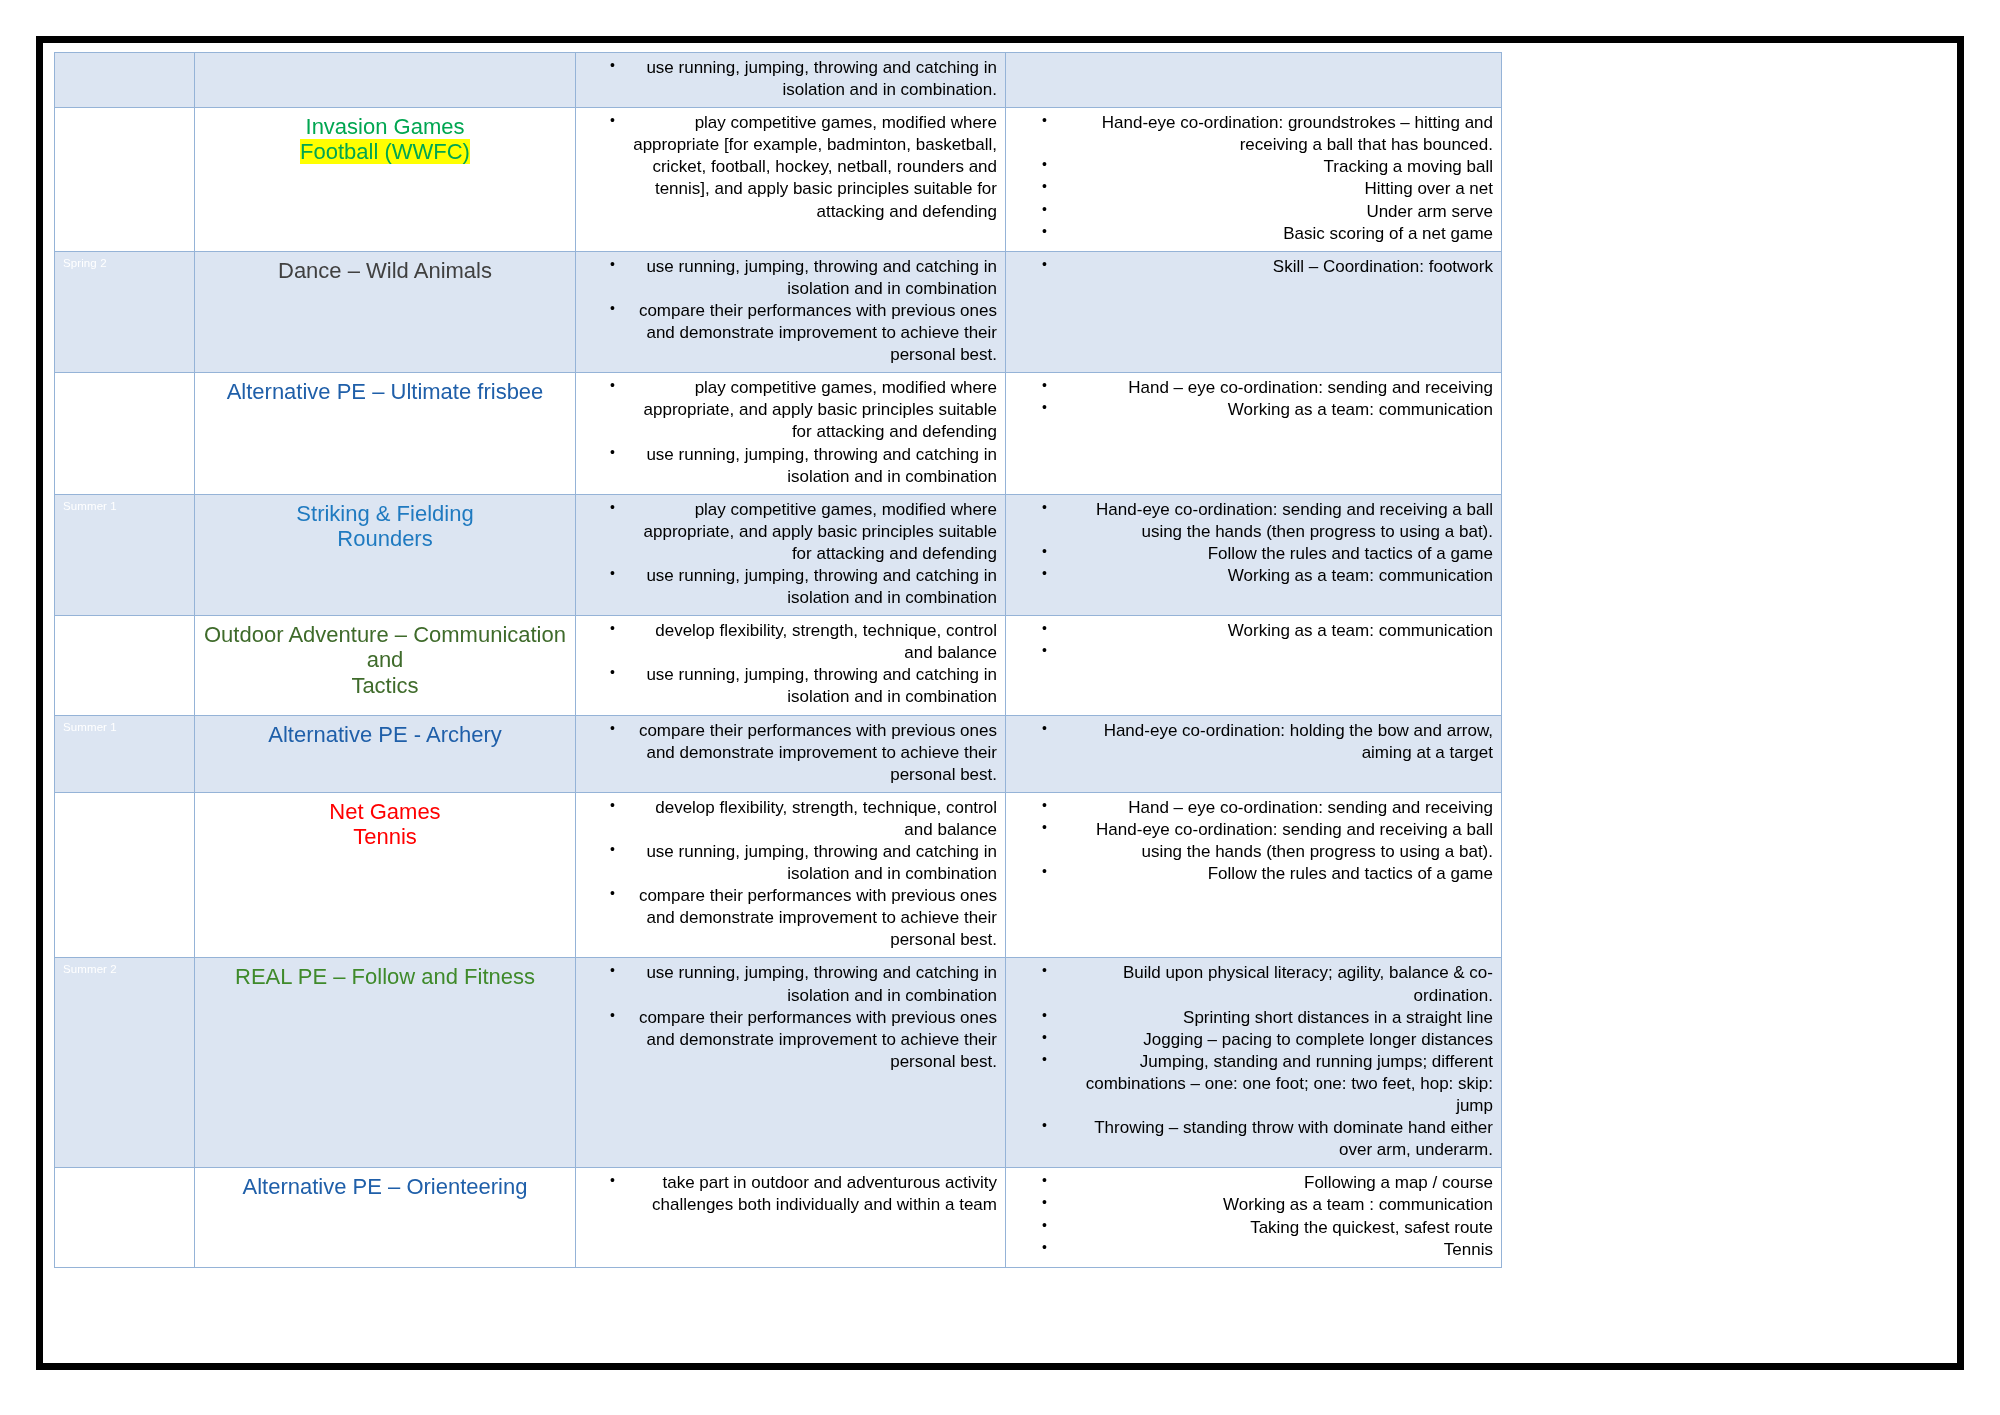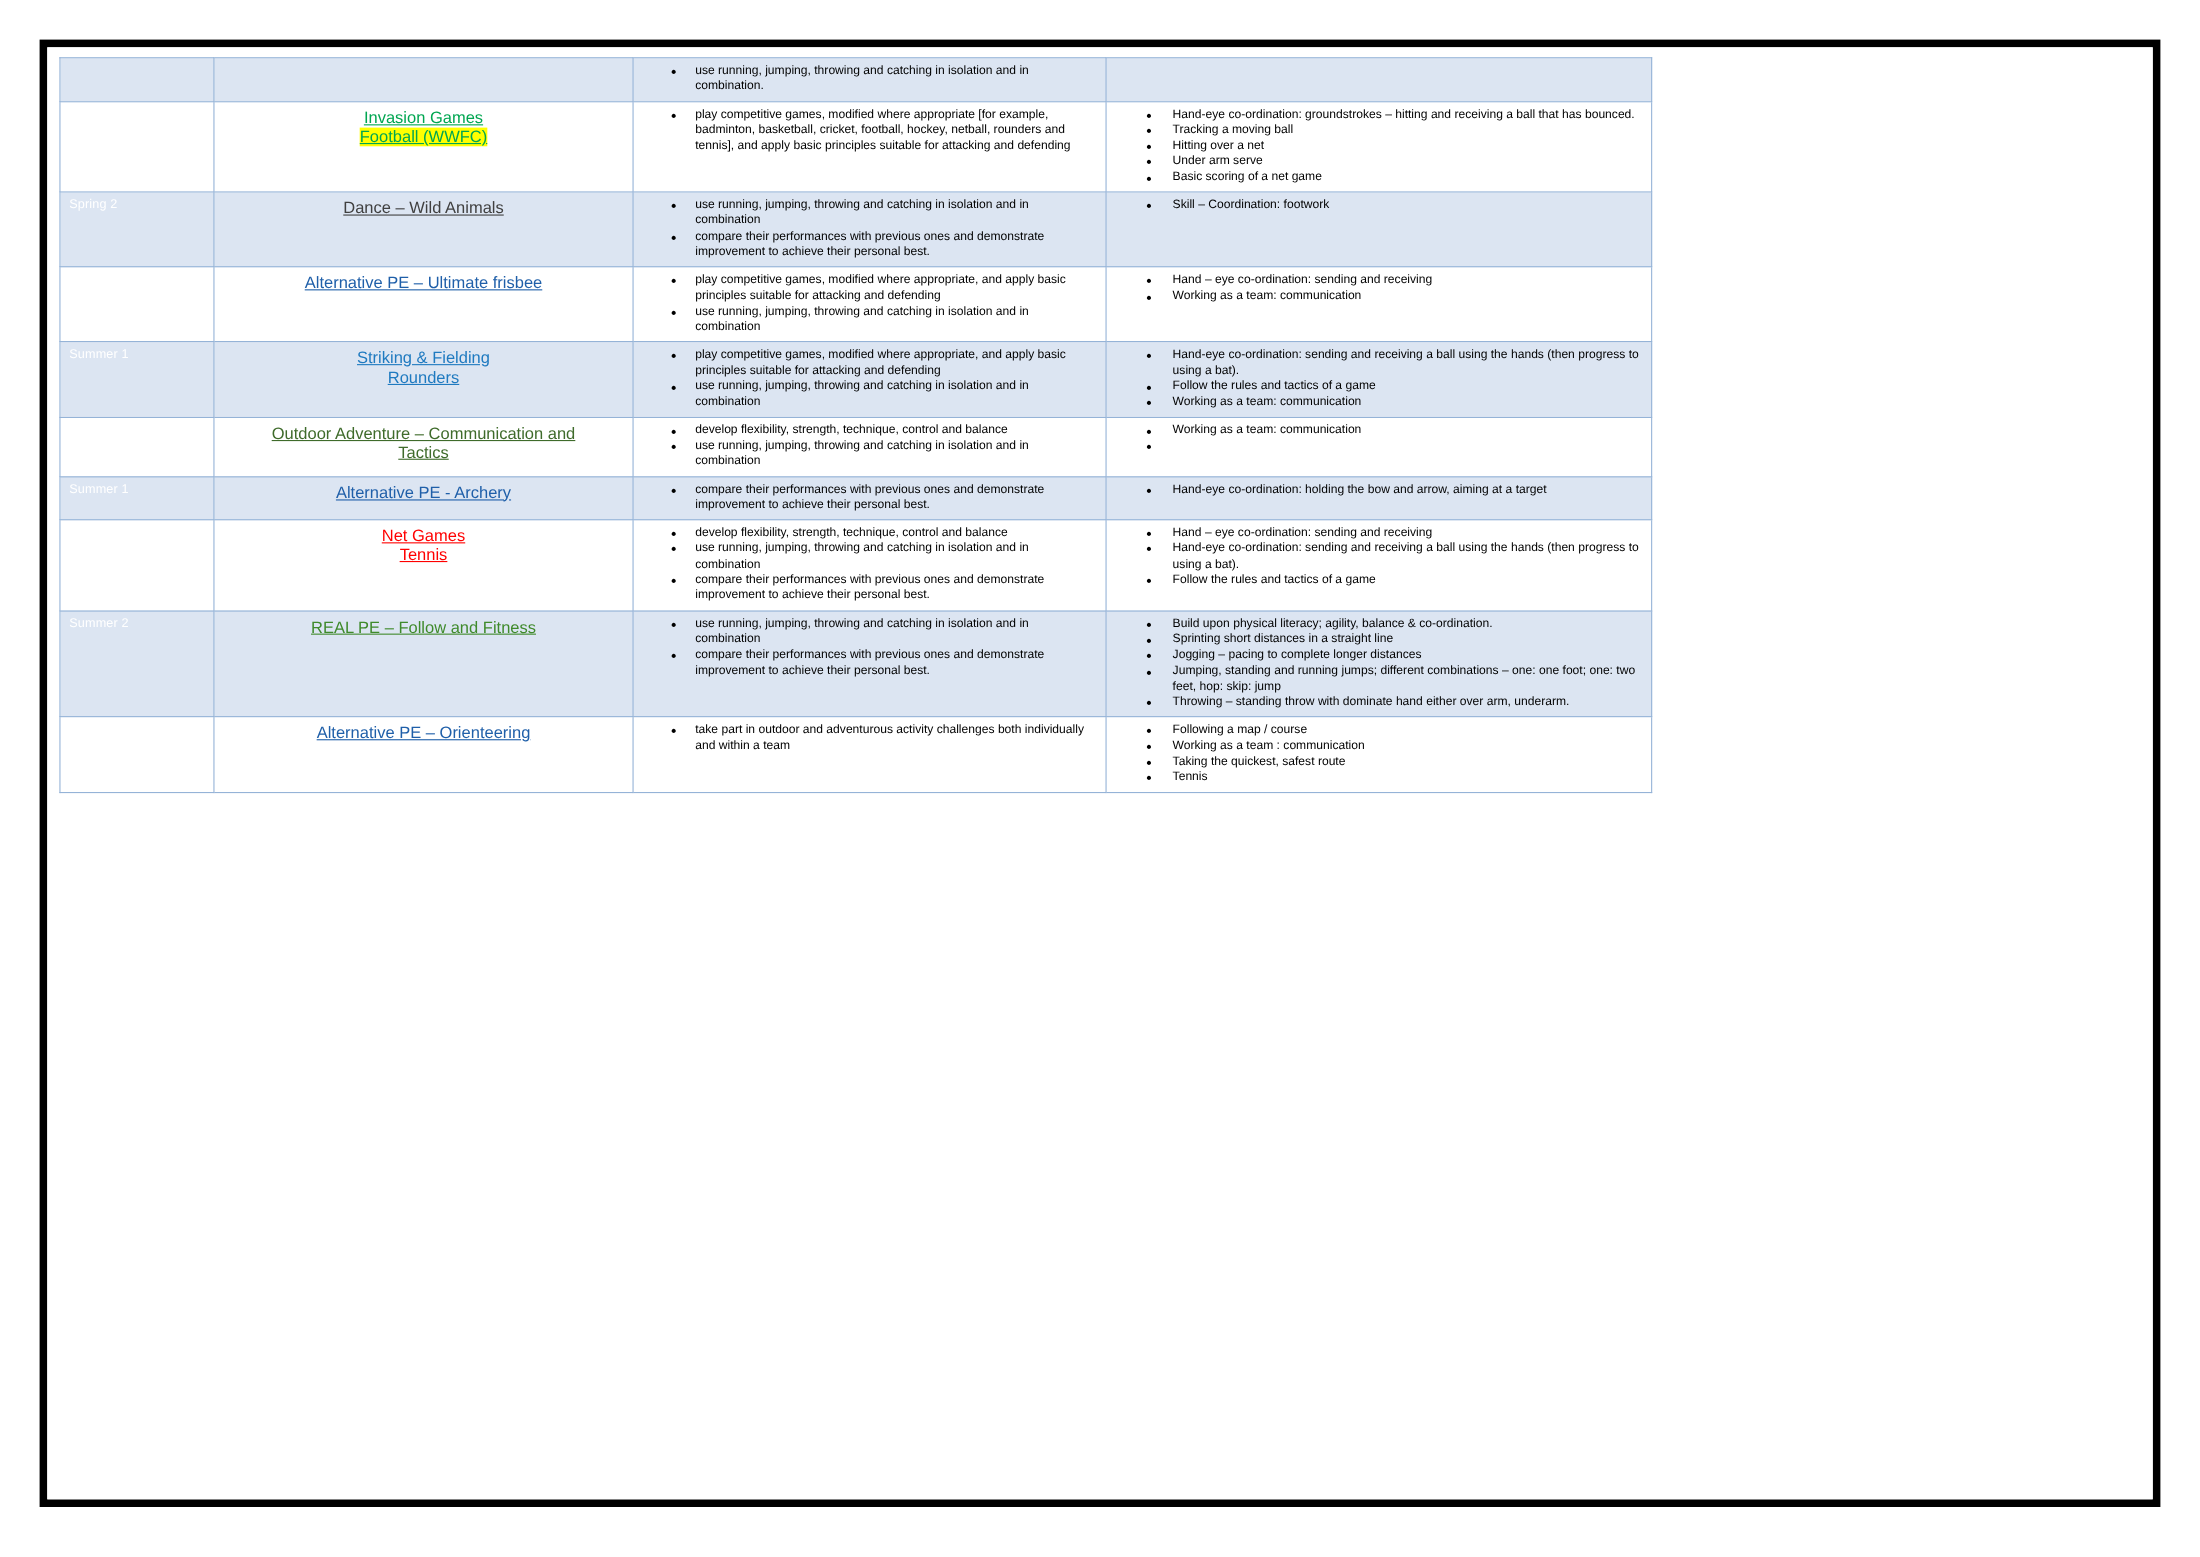--- a/index.html
+++ b/index.html
@@ -62,40 +62,40 @@
     line-height: 1.2;
     letter-spacing: 0.1px;
   }
 
   
   .topic-cell {
     text-align: center;
     padding: 6px 6px 8px 6px;
   }
   .topic-line {
-    font-size: 15px;
+    font-size: 22px;
     line-height: 1.15;
     white-space: pre-line;
-    text-decoration: underline;
   }
   .hl-yellow { background: #ffff00; text-align: center; }
 
   
   ul.bul {
     margin: 0;
     padding: 4px 8px 6px 0;
     list-style: none;
   }
   ul.bul li {
     position: relative;
-    font-size: 11px;
+    font-size: 17px;
     line-height: 1.30;
     color: #000000;
     padding-left: 56px;
     margin-bottom: 0px;
+    text-align: right;
   }
   ul.bul li::before {
     content: "\2022";
     position: absolute;
     left: 34px;
     top: -1px;
     font-size: 14px;
   }
   ul.bul li.empty::before { content: "\2022"; }
   ul.bul.skills li { padding-left: 60px; }

